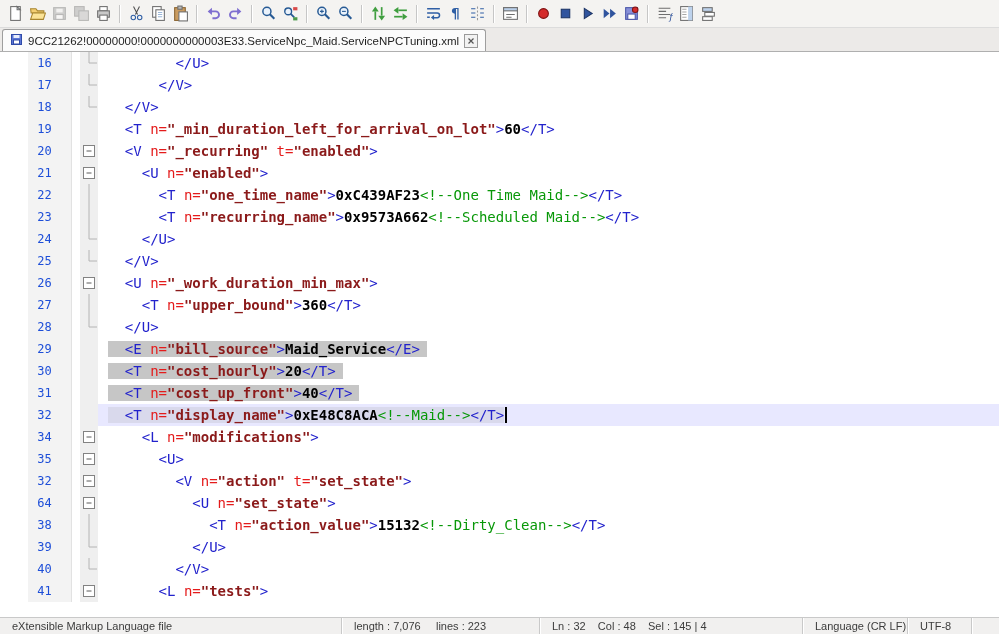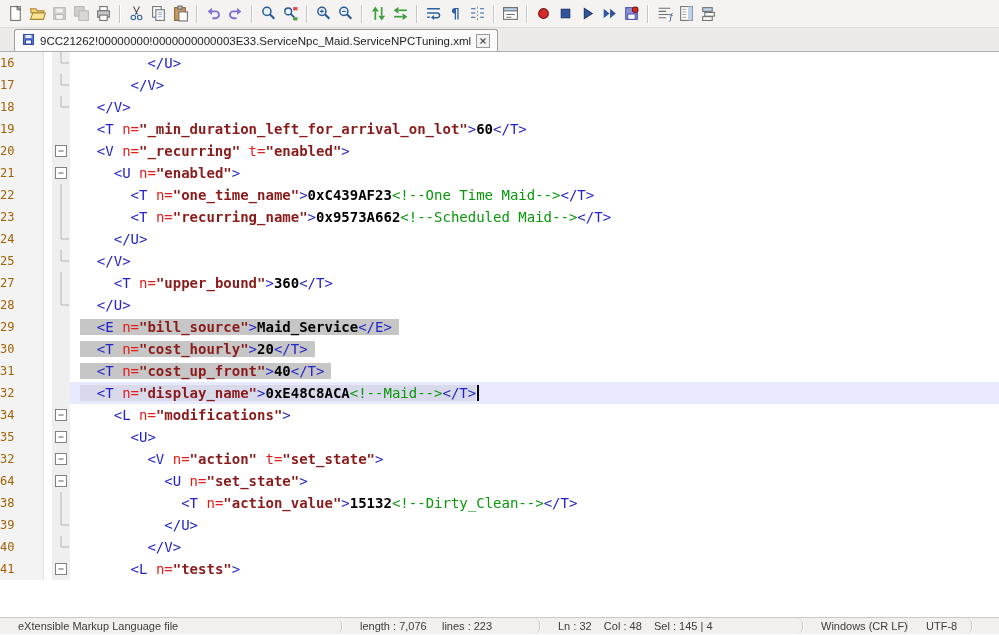--- a/index.html
+++ b/index.html
@@ -16,43 +16,43 @@
   }
   .tbi {
     width:20px; height:20px; margin:0 1px; border-radius:2px;
     display:inline-flex; align-items:center; justify-content:center;
   }
   .tbi.disabled { opacity:.38; filter:grayscale(1); }
   .tbsep { width:1px; height:18px; background:#C6C6C6; margin:0 5px; box-shadow:1px 0 0 #FFF; }
   
   .tabbar {
     height:24px; background:#ECEAE8; border-bottom:1px solid #AFAFAF;
-    display:flex; align-items:flex-end; padding-left:14px;
+    display:flex; align-items:flex-end; padding-left:2px;
   }
   .tab {
     height:22px; background:#FBFBFB; border:1px solid #9E9E9E; border-bottom:none;
     border-top-left-radius:3px; border-top-right-radius:3px;
     display:flex; align-items:center; gap:5px; padding:0 7px;
   }
   .tab-title { font-size:11.5px; color:#1E1E1E; white-space:nowrap; }
   .tab-close {
     width:14px; height:14px; border:1px solid #9A9A9A; background:#F2F2F2;
     display:inline-flex; align-items:center; justify-content:center;
   }
   
   .editor {
     height:565px; overflow:hidden; background:#fff;
     font-family:"DejaVu Sans Mono","Liberation Mono",monospace;
     font-size:14px; line-height:22px;
   }
   .row { display:flex; height:22px; flex:0 0 22px; }
   .ln {
     flex:0 0 44px; background:#F3F3F3; border-right:1px solid #E2E2E2;
-    color:#a16207; font-size:12px; line-height:22px;
-    text-align:left; padding-right:10px;
+    color:#1d4ed8; font-size:12px; line-height:22px;
+    text-align:center; padding-right:10px;margin-left:28px;
   }
   .bm { flex:0 0 8px; background:#FFFFFF; }
   .fold { flex:0 0 18px; background:#EFEFEF; }
   .code { flex:1 1 auto; white-space:pre; padding-left:10px; color:#000; }
   .t-tag  { color:#2222CC; }
   .t-attr { color:#E41B1B; }
   .t-val  { color:#8B1A1A; font-weight:700; }
   .t-text { color:#000000; font-weight:700; }
   .t-com  { color:#089808; }
   .sel  { background:#C6C6C6; padding-right:7px; }
@@ -61,23 +61,23 @@
   .caret {
     display:inline-block; width:1.5px; height:16px; background:#000;
     vertical-align:-3px; margin-left:1px;
   }
   
   .statusbar {
     height:17px; background:#F1F0EF; border-top:1px solid #C9C9C9;
     display:flex; align-items:stretch; font-size:11px; color:#3C3C3C;
   }
   .seg {
-    display:flex; align-items:center; padding:0 18px;
+    display:flex; align-items:center; padding:0 12px;
     white-space:pre; overflow:hidden;
-    border-right:1px solid #C9C9C9; box-shadow:1px 0 0 #FFFFFF;border-radius:6px;
+    border-right:1px solid #C9C9C9; box-shadow:1px 0 0 #FFFFFF;
   }
   .s1 { flex:0 0 342px; }
   .s2 { flex:0 0 198px; }
   .s3 { flex:0 0 263px; }
   .s4 { flex:0 0 105px; }
   .s5 { flex:0 0 64px; }
   .s6 { flex:1 1 auto; border-right:none; box-shadow:none; }
 </style>
 </head>
 <body>
@@ -373,20 +373,29 @@
       <div class="row">
         <div class="ln">25</div>
         <div class="bm"></div>
         <div class="fold"><svg width="18" height="22">
             <line x1="9" y1="0" x2="9" y2="11" stroke="#B4B4B4"></line>
             <line x1="9" y1="11" x2="17" y2="11" stroke="#B4B4B4"></line>
           </svg></div>
         <div class="code">  <span class="t-tag">&lt;/V&gt;</span></div>
       </div>
       <div class="row">
+        <div class="ln">26</div>
+        <div class="bm"></div>
+        <div class="fold"><svg width="18" height="22">
+            <rect x="3.5" y="5.5" width="11" height="11" fill="#FFF" stroke="#828282"></rect>
+            <line x1="6.5" y1="11" x2="11.5" y2="11" stroke="#5A5A5A"></line>
+          </svg></div>
+        <div class="code">  <span class="t-tag">&lt;U </span><span class="t-attr">n=</span><span class="t-val">"_work_duration_min_max"</span><span class="t-tag">&gt;</span></div>
+      </div>
+      <div class="row">
         <div class="ln">27</div>
         <div class="bm"></div>
         <div class="fold"><svg width="18" height="22">
             <line x1="9" y1="0" x2="9" y2="22" stroke="#B4B4B4"></line>
           </svg></div>
         <div class="code">    <span class="t-tag">&lt;T </span><span class="t-attr">n=</span><span class="t-val">"upper_bound"</span><span class="t-tag">&gt;</span><span class="t-text">360</span><span class="t-tag">&lt;/T&gt;</span></div>
       </div>
       <div class="row">
         <div class="ln">28</div>
         <div class="bm"></div>
@@ -491,16 +500,16 @@
           </svg></div>
         <div class="code">      <span class="t-tag">&lt;L </span><span class="t-attr">n=</span><span class="t-val">"tests"</span><span class="t-tag">&gt;</span></div>
       </div>
     </div>
 </div>
 
 <div class="statusbar">
   <div class="seg s1">eXtensible Markup Language file</div>
   <div class="seg s2">length : 7,076     lines : 223</div>
   <div class="seg s3">Ln : 32    Col : 48    Sel : 145 | 4</div>
-  <div class="seg s4">Windows (CR LF)</div>
+  <div class="seg s4">Language (CR LF)</div>
   <div class="seg s5">UTF-8</div>
   <div class="seg s6"></div>
 </div>
 
 </body></html>

